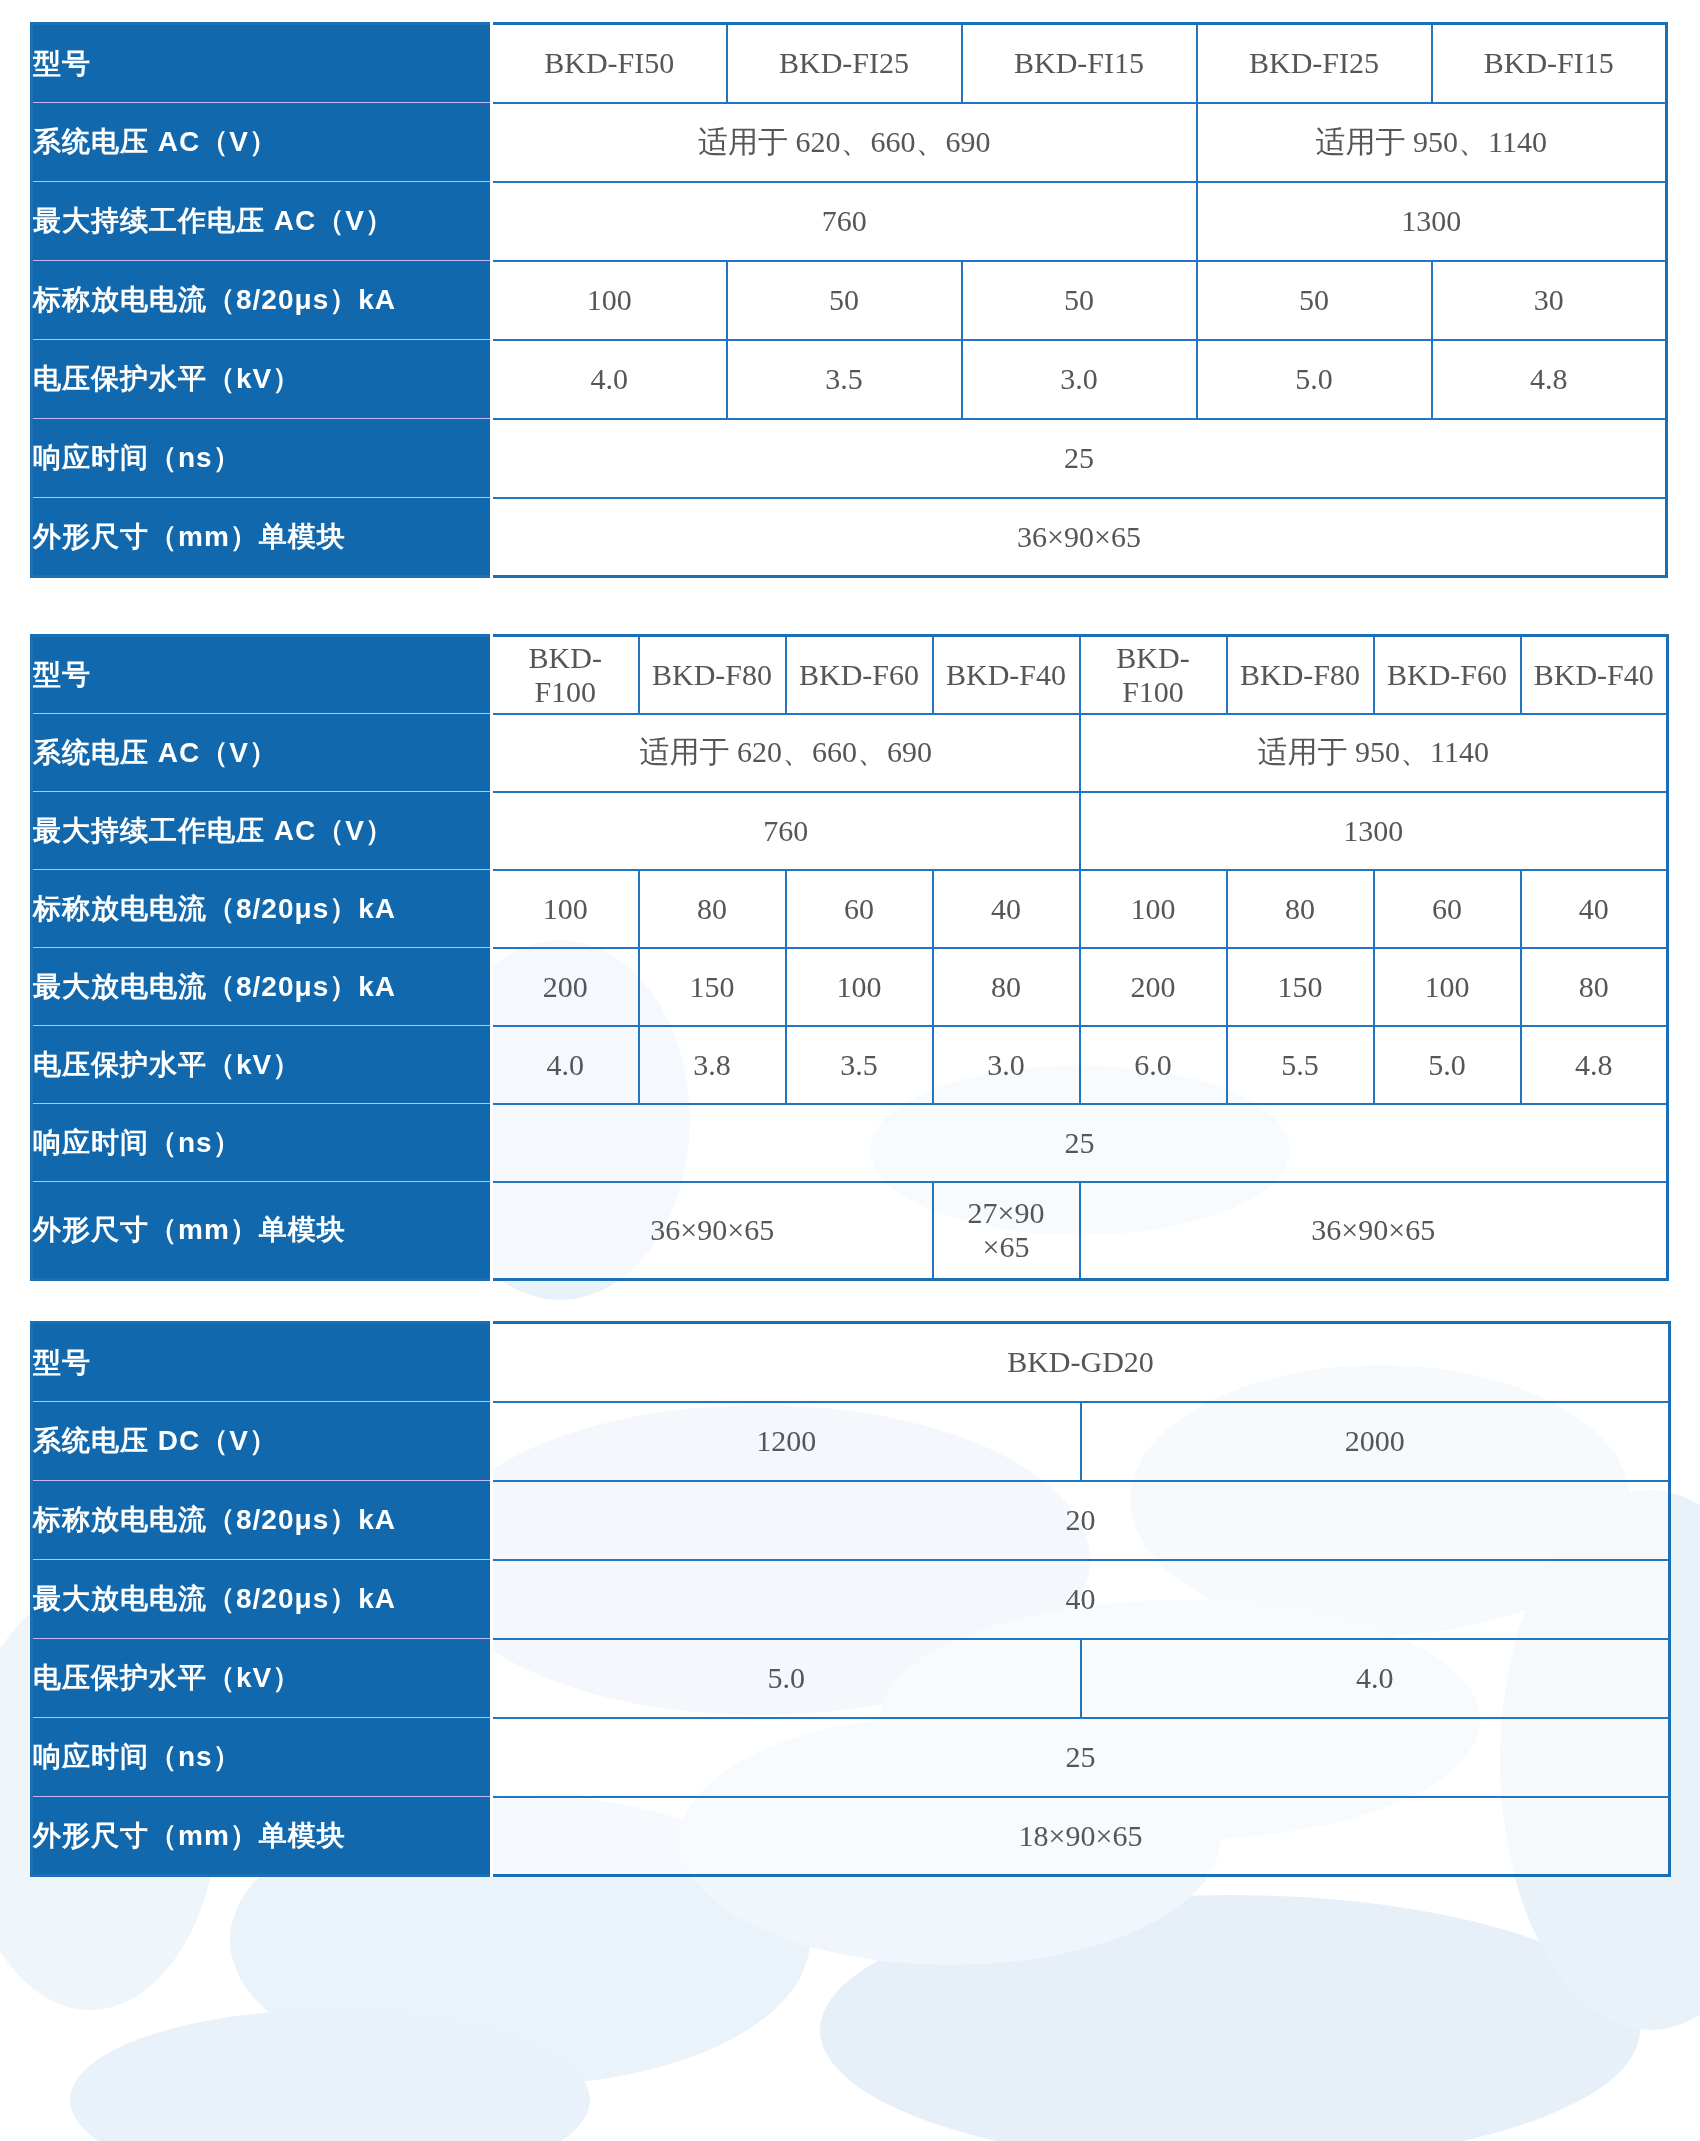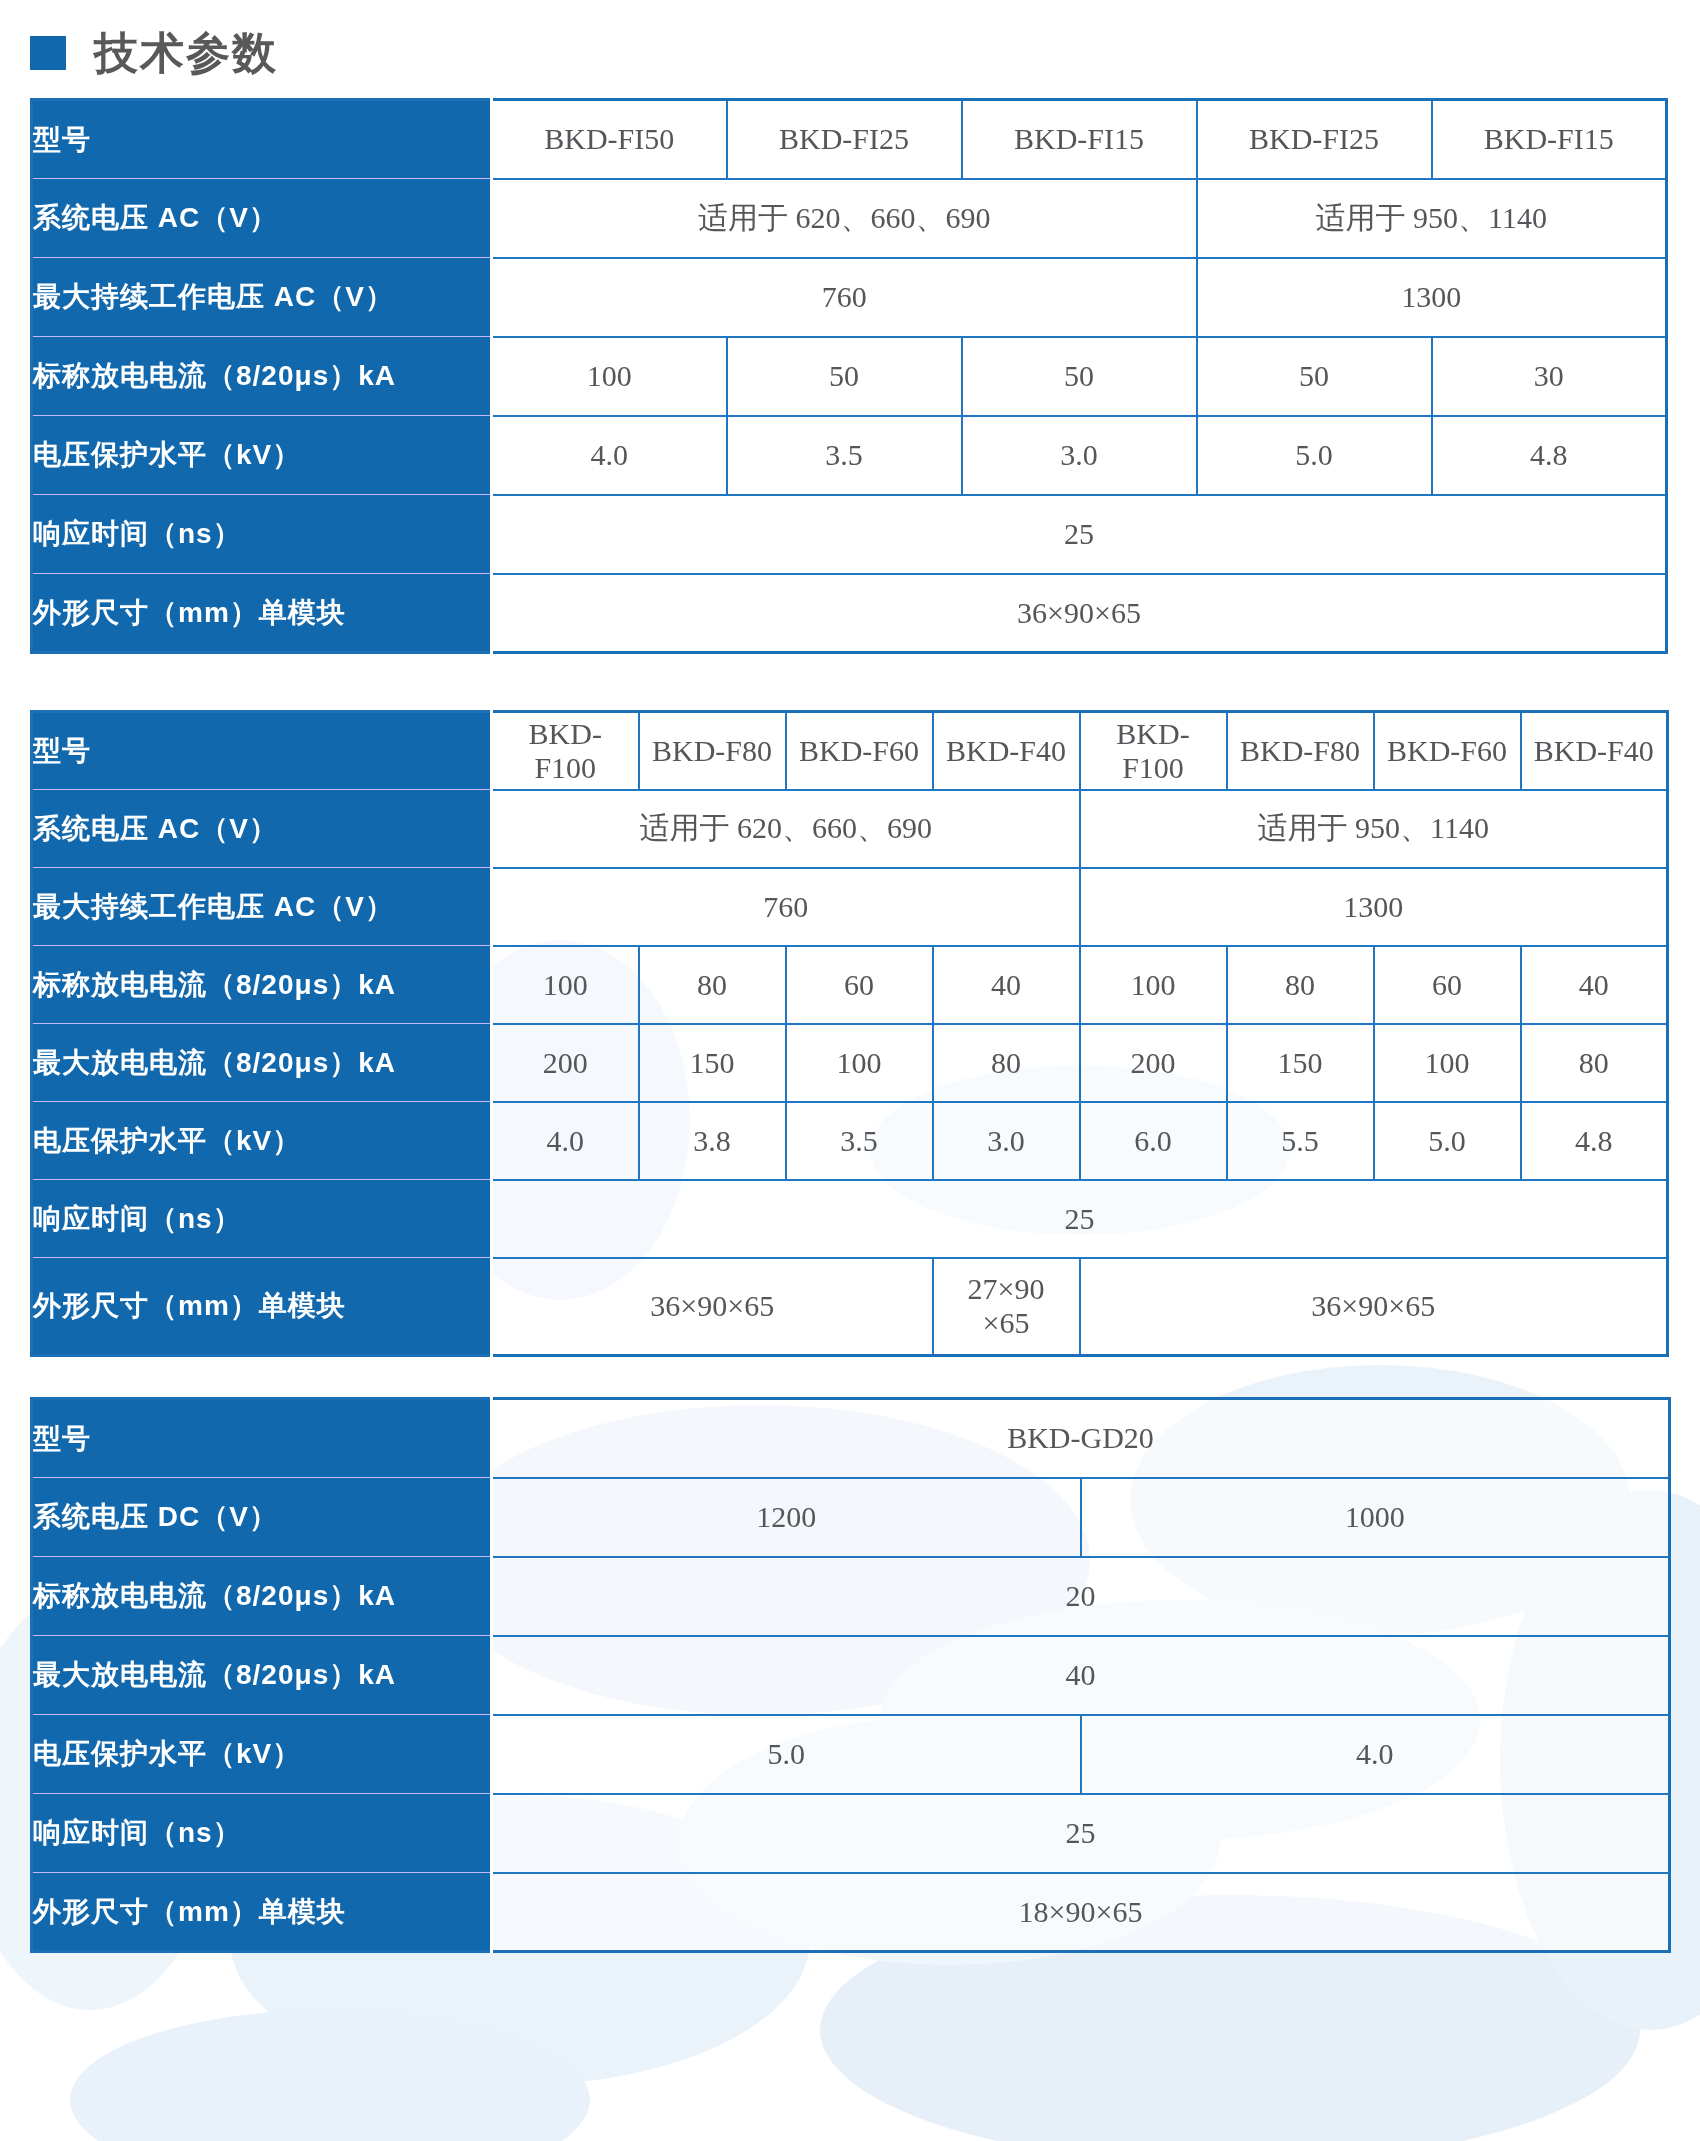--- a/index.html
+++ b/index.html
@@ -102,24 +102,20 @@
     <ellipse cx="520" cy="1940" rx="290" ry="145" fill="#eaf2fa"></ellipse>
     <ellipse cx="1230" cy="2030" rx="410" ry="135" fill="#e7f0f9"></ellipse>
     <ellipse cx="90" cy="1800" rx="130" ry="210" fill="#eef5fb"></ellipse>
     <ellipse cx="1650" cy="1760" rx="150" ry="270" fill="#e9f1f9"></ellipse>
     <ellipse cx="950" cy="1840" rx="270" ry="125" fill="#f0f6fc"></ellipse>
     <ellipse cx="330" cy="2100" rx="260" ry="90" fill="#e9f2fa"></ellipse>
   </svg>
 
   <div class="content">
 
-    <header class="sec-header">
-      <span class="sec-bullet"></span>
-      <h1 class="sec-title">技术参数</h1>
-    </header>
 
     <table class="spec t1">
       <colgroup>
         <col class="c-lbl">
           <col class="c-d">
           <col class="c-d">
           <col class="c-d">
           <col class="c-d">
           <col class="c-d">
       </colgroup>
@@ -257,21 +253,21 @@
           <col class="c-d">
       </colgroup>
       <tbody>
         <tr>
           <td class="lbl">型号</td>
           <td class="val" colspan="2">BKD-GD20</td>
         </tr>
         <tr>
           <td class="lbl">系统电压 DC（V）</td>
           <td class="val">1200</td>
-          <td class="val">1000</td>
+          <td class="val">2000</td>
         </tr>
         <tr>
           <td class="lbl">标称放电电流（8/20μs）kA</td>
           <td class="val" colspan="2">20</td>
         </tr>
         <tr>
           <td class="lbl">最大放电电流（8/20μs）kA</td>
           <td class="val" colspan="2">40</td>
         </tr>
         <tr>

